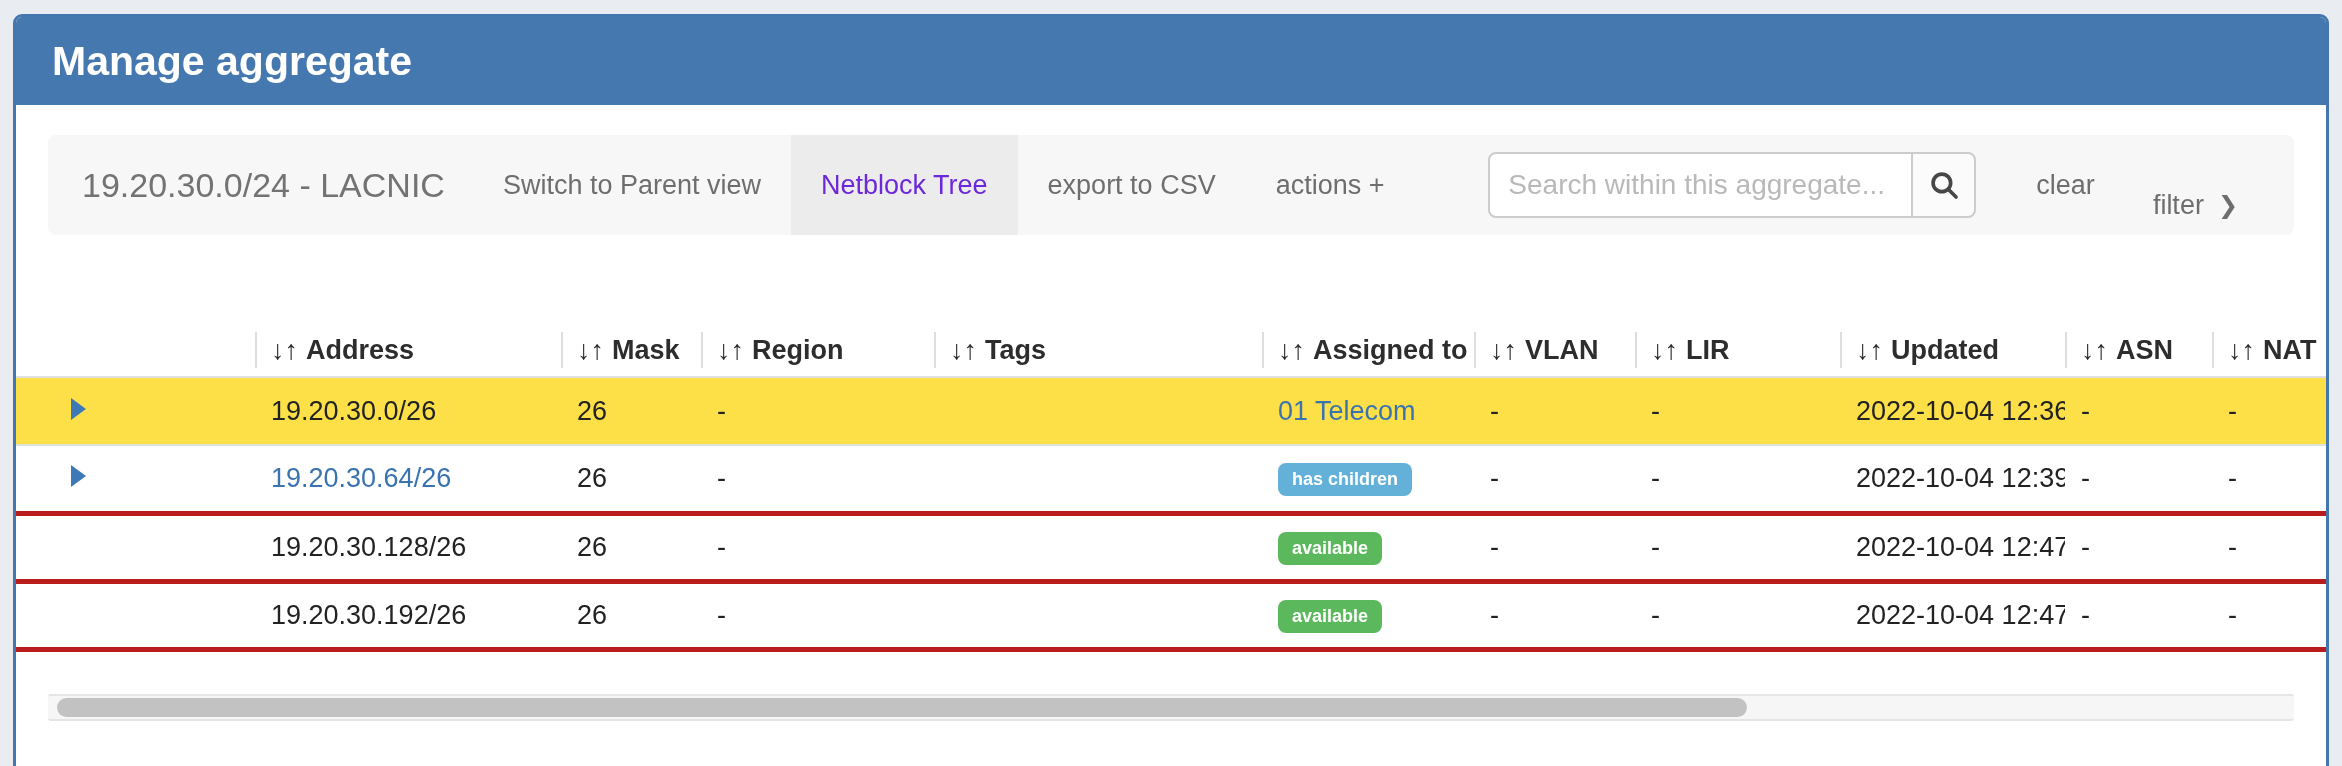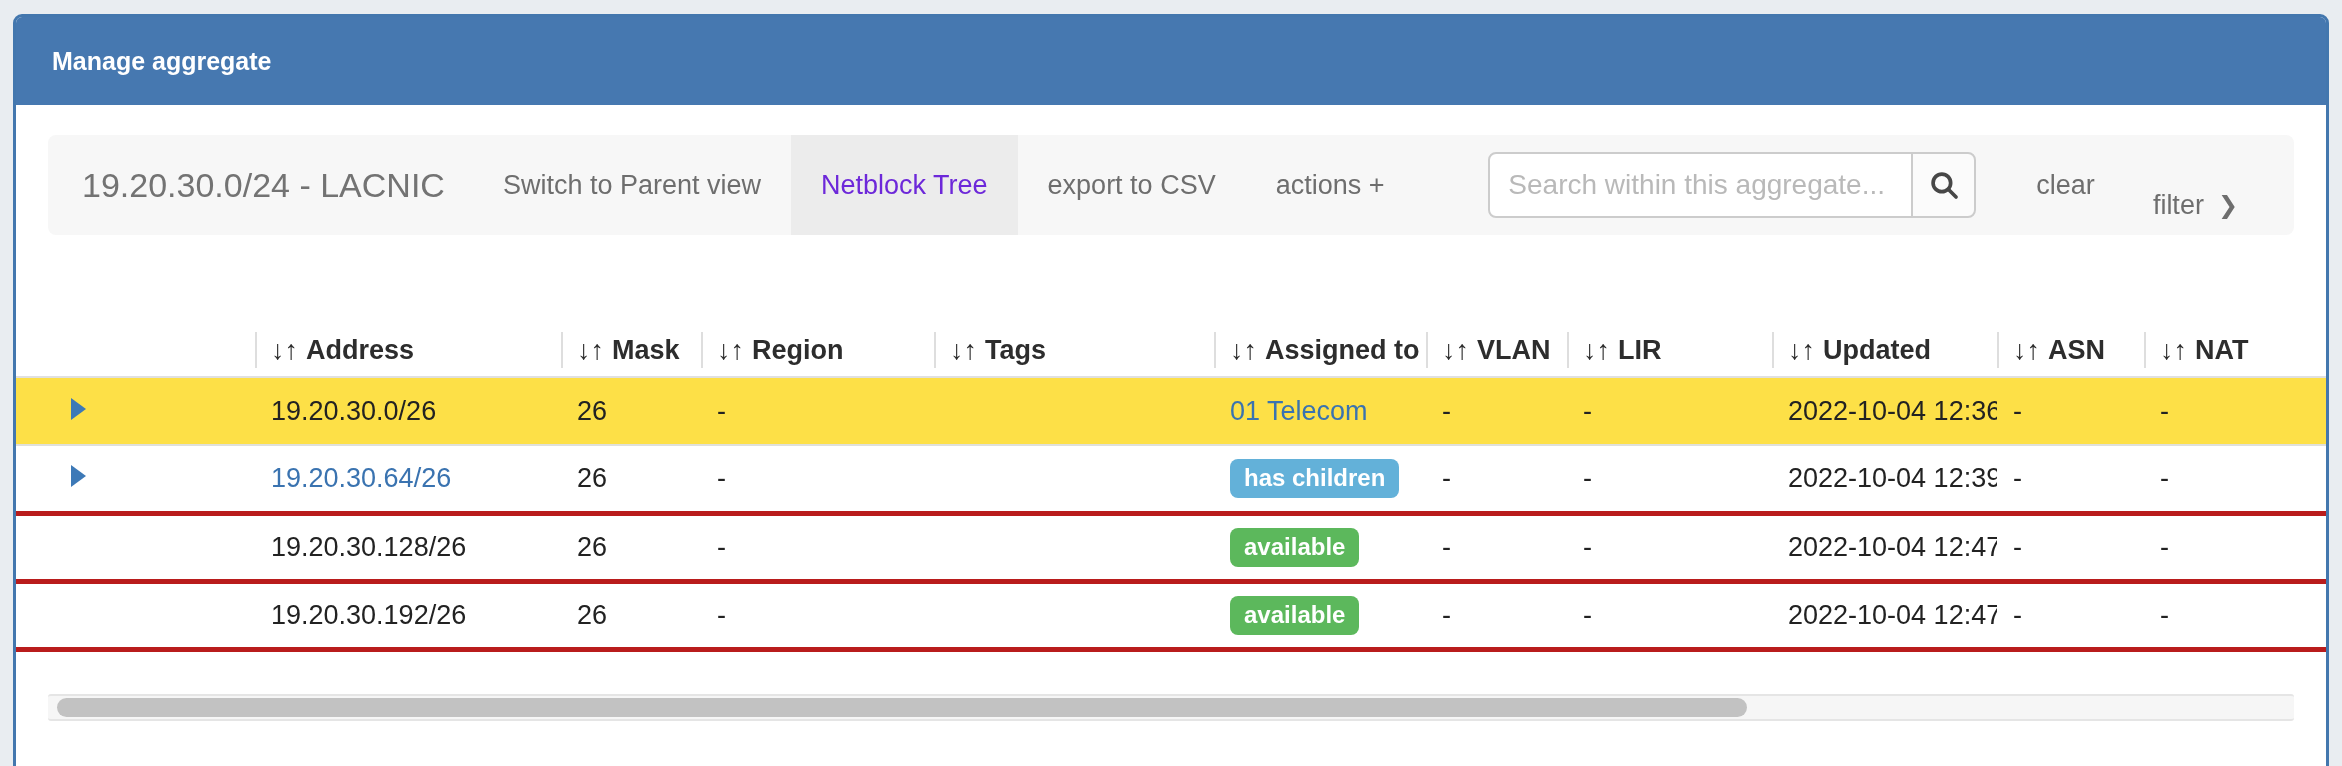--- a/index.html
+++ b/index.html
@@ -10,21 +10,21 @@
     color:#222;
     position:relative;
   }
   .panel {
     position:absolute; left:13px; top:14px; right:13px; height:940px;
     background:#fff; border:3px solid #4377ae; border-radius:9px 9px 0 0;
     overflow:hidden;
   }
   .panel-header {
     height:88px; background:#4678b0; display:flex; align-items:center;
-    padding:0 36px; color:#ffffff; font-size:25px; font-weight:bold;
+    padding:0 36px; color:#ffffff; font-size:41px; font-weight:bold;
   }
   
   .toolbar {
     margin:30px 32px 0; height:100px; background:#f7f7f7; border-radius:8px;
     display:flex; align-items:center; font-size:27px; color:#6e6e6e;
     overflow:hidden; white-space:nowrap;
   }
   .agg-title { font-size:34px; color:#737373; margin:0 28px 0 34px;text-align:right; }
   .tb-btn { padding:0 30px; height:100%; display:flex; align-items:center; cursor:pointer; }
   .tb-btn.active { background:#ececec; color:#6d28d9; }
@@ -48,34 +48,34 @@
   table { width:100%; border-collapse:collapse; table-layout:fixed; margin-top:95px; font-size:27px; }
   thead th {
     text-align:left; font-weight:bold; color:#2d2d2d; font-size:27px;
     padding:5px 0 10px 16px; position:relative; white-space:nowrap;
     border-bottom:2px solid #e0e0e0; cursor:pointer;
   }
   thead th:nth-child(n+2)::before {
     content:""; position:absolute; left:0; top:2px; width:2px; height:36px; background:#dedede;
   }
   th:nth-child(1){width:239px} th:nth-child(2){width:306px} th:nth-child(3){width:140px}
-  th:nth-child(4){width:233px} th:nth-child(5){width:280px} th:nth-child(6){width:212px}
-  th:nth-child(7){width:141px} th:nth-child(8){width:205px} th:nth-child(9){width:225px}
+  th:nth-child(4){width:233px} th:nth-child(5){width:328px} th:nth-child(6){width:212px}
+  th:nth-child(7){width:161px} th:nth-child(8){width:205px} th:nth-child(9){width:225px}
   th:nth-child(10){width:147px}
   tbody td { padding:0 0 0 16px; height:68px; border-bottom:5px solid #b91c1c; white-space:nowrap; overflow:hidden; }
   tbody tr.highlight td { background:#fde047; border-bottom:2px solid #dfe0da; }
   td.expand-cell { padding-left:55px; }
   .triangle {
     display:inline-block; width:0; height:0; cursor:pointer;
     border-top:11px solid transparent; border-bottom:11px solid transparent;
     border-left:15px solid #3d79b7;
   }
   a.link { color:#3a73b0; text-decoration:none; cursor:pointer;text-align:center; }
   .badge {
-    display:inline-block; color:#fff; font-weight:bold; font-size:24px;
+    display:inline-block; color:#fff; font-weight:bold; font-size:18px;
     padding:7px 14px 8px; border-radius:8px; line-height:1;
   }
   
   .hscroll {
     margin:42px 32px 0; height:27px; background:#f6f6f6;
     border-top:2px solid #e5e5e5; border-bottom:2px solid #e5e5e5;
     position:relative; border-radius:3px;
   }
   .hscroll-thumb {
     position:absolute; left:9px; top:2px; height:19px; width:1690px;

